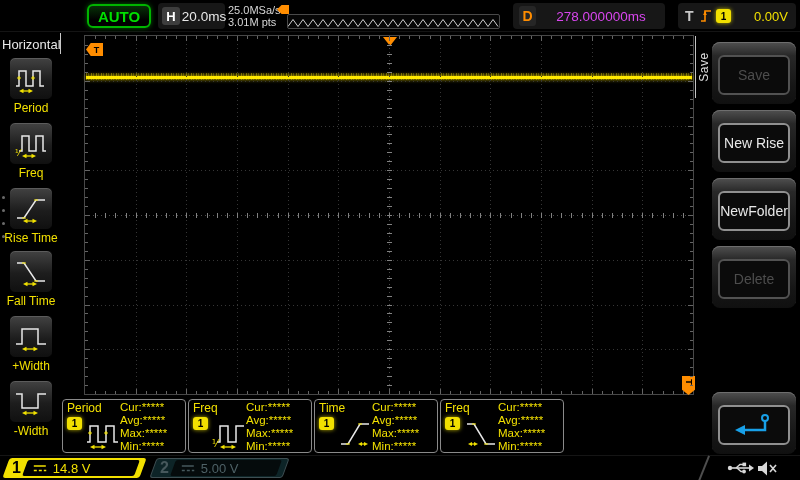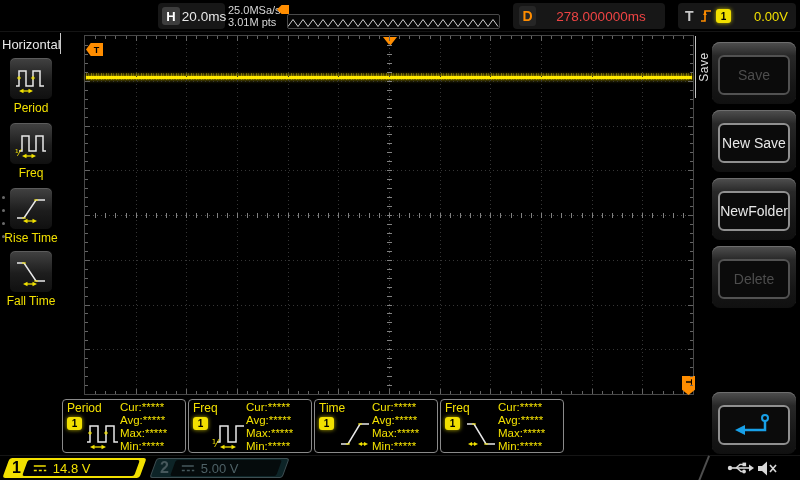--- a/index.html
+++ b/index.html
@@ -23,21 +23,21 @@
   .h-value{position:absolute;left:26px;top:0;width:40px;height:26px;color:#e8e8e8;font-size:13.5px;
     display:flex;align-items:center;justify-content:center;}
   .rate{position:absolute;left:228px;top:4px;color:#d6d6d6;font-size:11px;line-height:12px;}
   .mem-marker{position:absolute;left:277px;top:5px;width:12px;height:9px;background:var(--orange);
     clip-path:polygon(100% 0,100% 100%,38% 100%,0 50%,38% 0);}
   .preview{position:absolute;left:287px;top:14px;width:213px;height:15px;border:1px solid #4a4a4a;
     background:#060606;border-radius:2px;}
   .d-box{position:absolute;left:513px;top:3px;width:152px;height:26px;background:#171717;border-radius:4px;}
   .d-badge{position:absolute;left:6px;top:3px;width:17px;height:20px;background:#262626;border-radius:3px;
     color:var(--orange);font-weight:bold;font-size:14px;display:flex;align-items:center;justify-content:center;}
-  .d-value{position:absolute;left:28px;top:0;right:4px;height:26px;color:#ef4444;font-size:13.5px;
+  .d-value{position:absolute;left:28px;top:0;right:4px;height:26px;color:#d946ef;font-size:13.5px;
     display:flex;align-items:center;justify-content:center;}
   .t-box{position:absolute;left:678px;top:3px;width:118px;height:26px;background:#171717;border-radius:4px;}
   .t-label{position:absolute;left:7px;top:0;height:26px;display:flex;align-items:center;color:#c8c8c8;font-weight:bold;font-size:14px;}
   .t-edge{position:absolute;left:22px;top:5px;}
   .ch-badge{background:var(--ch1);border-radius:3px;color:#000;font-weight:bold;font-size:10px;
     display:flex;align-items:center;justify-content:center;box-shadow:0 0 4px rgba(255,240,0,.7);}
   .t-ch{position:absolute;left:38px;top:6px;width:15px;height:14px;}
   .t-value{position:absolute;right:8px;top:0;height:26px;display:flex;align-items:center;color:var(--ch1);font-size:13px;}
 
   
@@ -112,20 +112,21 @@
   .slant{position:absolute;left:703px;top:-1px;width:2px;height:27px;background:#4e4e4e;transform:rotate(22deg);}
   .usb{position:absolute;left:727px;top:4px;}
   .beeper{position:absolute;left:757px;top:4px;}
 </style>
 </head>
 <body>
 
 <div class="screen">
 
   <div class="topbar">
+    <div class="auto-btn">AUTO</div>
     <div class="h-box">
       <div class="h-badge">H</div>
       <div class="h-value">20.0ms</div>
     </div>
     <div class="rate">
       <div>25.0MSa/s</div>
       <div>3.01M pts</div>
     </div>
     <div class="mem-marker"></div>
     <div class="preview">
@@ -202,21 +203,43 @@
           <line x1="11" y1="27" x2="19" y2="27" stroke="#f0e000" stroke-width="1.3"></line>
           <polygon points="8,27 12.5,24.8 12.5,29.2" fill="#f0e000"></polygon>
           <polygon points="22,27 17.5,24.8 17.5,29.2" fill="#f0e000"></polygon>
           <line x1="7" y1="24" x2="11" y2="24" stroke="#f0e000" stroke-width="1"></line>
           <line x1="19" y1="6" x2="23" y2="6" stroke="#f0e000" stroke-width="1"></line>
         </svg>
       </div>
       <div class="side-label">Rise Time</div>
     </div>
 
-
+    <div class="side-item" style="top:282px;">
+      <div class="side-btn">
+        <svg width="32" height="30" viewBox="0 0 32 30">
+          <polyline points="1,22 7,22 7,7 23,7 23,22 31,22" fill="none" stroke="#e8e8e8" stroke-width="1.5"></polyline>
+          <line x1="10" y1="27" x2="20" y2="27" stroke="#f0e000" stroke-width="1.3"></line>
+          <polygon points="7,27 11.5,24.8 11.5,29.2" fill="#f0e000"></polygon>
+          <polygon points="23,27 18.5,24.8 18.5,29.2" fill="#f0e000"></polygon>
+        </svg>
+      </div>
+      <div class="side-label">+Width</div>
+    </div>
+
+    <div class="side-item" style="top:347px;">
+      <div class="side-btn">
+        <svg width="32" height="30" viewBox="0 0 32 30">
+          <polyline points="1,7 7,7 7,21 23,21 23,7 31,7" fill="none" stroke="#e8e8e8" stroke-width="1.5"></polyline>
+          <line x1="10" y1="26" x2="20" y2="26" stroke="#f0e000" stroke-width="1.3"></line>
+          <polygon points="7,26 11.5,23.8 11.5,28.2" fill="#f0e000"></polygon>
+          <polygon points="23,26 18.5,23.8 18.5,28.2" fill="#f0e000"></polygon>
+        </svg>
+      </div>
+      <div class="side-label">-Width</div>
+    </div>
 
     <div class="scroll-dot" style="top:163px;"></div>
     <div class="scroll-dot" style="top:176px;"></div>
     <div class="scroll-dot" style="top:189px;"></div>
     <div class="scroll-dot" style="top:202px;"></div>
   </div>
 
   <div class="plot" id="plot">
     <div class="wave-fuzz"></div>
     <div class="wave-core"></div>
@@ -542,21 +565,21 @@
     </div>
 
   <div class="save-tab">
     <span>Save</span>
   </div>
   <div class="menu-panel">
     <div class="key disabled" style="top:9px;">
       <div class="key-label">Save</div>
     </div>
     <div class="key" style="top:77px;">
-      <div class="key-label">New Save</div>
+      <div class="key-label">New Rise</div>
     </div>
     <div class="key" style="top:145px;">
       <div class="key-label">NewFolder</div>
     </div>
     <div class="key disabled" style="top:213px;">
       <div class="key-label">Delete</div>
     </div>
     <div class="key" style="top:359px;">
       <div class="key-label">
         <svg width="44" height="26" viewBox="0 0 44 26">

